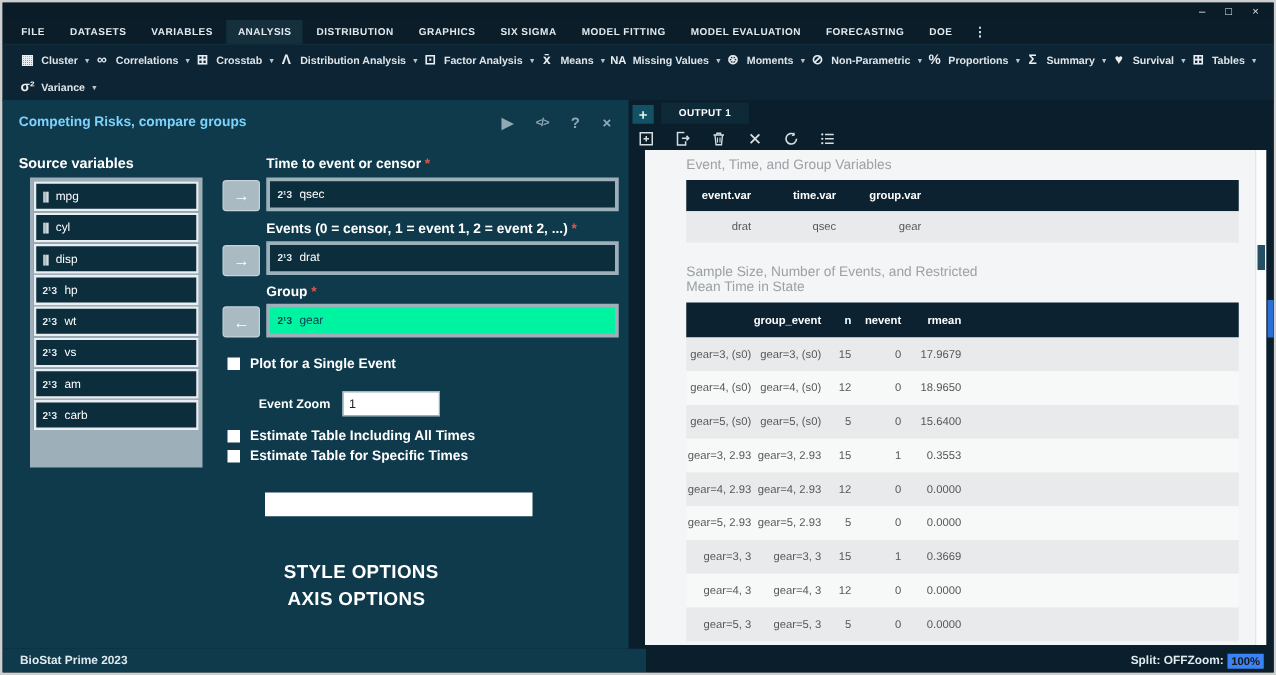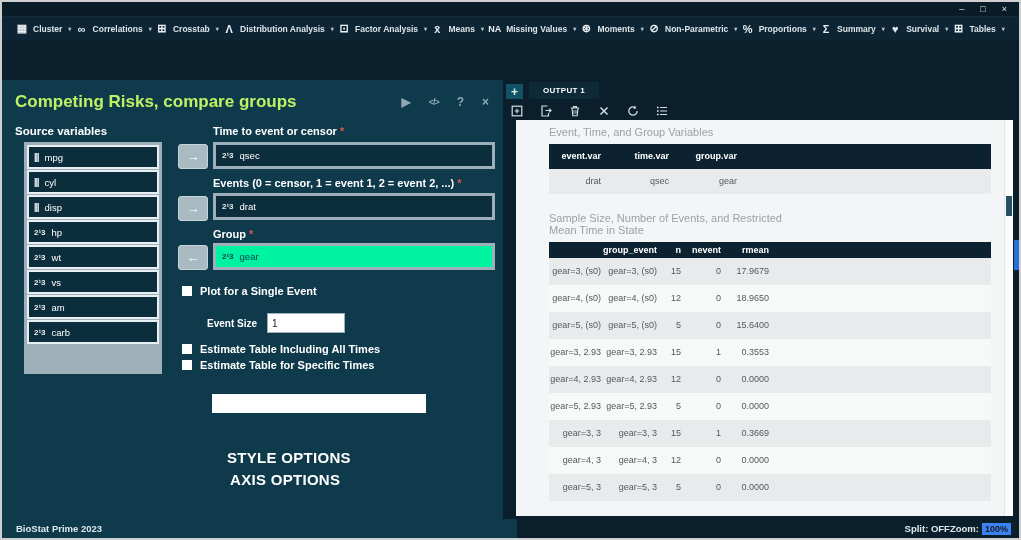--- a/index.html
+++ b/index.html
@@ -21,21 +21,21 @@
   .ribbon-item{display:flex;align-items:center;gap:5px;color:#dde5e9;font-size:8.5px;font-weight:600;white-space:nowrap;}
   .r-icon{font-size:11px;min-width:12px;text-align:center;color:#e8eef2;}
   .r-icon.r-na{font-size:9px;font-weight:800;}
   .r-caret{font-size:6px;color:#b9c6cd;margin-left:1px;}
   
   .main{position:absolute;top:78px;left:0;right:0;bottom:19px;display:flex;}
   .left-panel{position:relative;flex:none;width:501px;background:#0e3a4c;}
   .right-panel{position:relative;flex:1;background:#0a1f2b;}
   
   .panel-header{position:absolute;top:12px;left:13px;right:14px;display:flex;align-items:center;justify-content:space-between;}
-  .panel-title{font-size:17px;font-weight:700;color:#bef264;}
+  .panel-title{font-size:11px;font-weight:700;color:#7dd3fc;}
   .hdr-icons{display:flex;align-items:center;gap:18px;}
   .hdr-icon{color:#8fa8b4;font-size:12px;font-weight:700;line-height:1;}
   .hdr-icon.code{font-size:9px;letter-spacing:-1px;}
   .src-label{position:absolute;top:45px;left:13px;font-size:11.5px;font-weight:600;color:#fff;}
   .var-box{position:absolute;left:22px;top:62px;width:138px;height:232px;background:#9db0ba;padding:3px;box-sizing:border-box;}
   .var-item{height:20px;background:#0c2d3c;border:2px solid #e8eef1;margin-bottom:1px;display:flex;align-items:center;gap:6px;padding-left:5px;color:#fff;}
   .var-icon{font-size:8px;font-weight:800;color:#e8eef2;}
   .var-icon.bars{letter-spacing:-1px;font-size:9px;}
   .var-name{font-size:9.5px;}
   .arrow-btn{position:absolute;left:176px;width:30px;height:25px;background:#a9bac2;border:1px solid #c6d3d9;border-radius:3px;color:#fff;display:flex;align-items:center;justify-content:center;font-size:13px;font-weight:700;box-sizing:border-box;}
@@ -61,21 +61,21 @@
   .tb-icon{width:12px;height:12px;display:block;}
   .white-area{position:absolute;left:13px;top:40px;right:6px;bottom:3px;background:#f4f5f6;overflow:hidden;}
   .wa-scroll{position:absolute;right:0;top:0;bottom:0;width:8px;background:#fbfcfc;border-left:1px solid #e3e5e6;}
   .wa-thumb{position:absolute;right:1px;top:76px;width:6px;height:20px;background:#235065;}
   .edge-thumb{position:absolute;right:0;top:160px;width:5px;height:30px;background:#2a6fd6;}
   .out-content{position:absolute;left:33px;top:6px;right:22px;}
   .tbl-title{font-size:11px;color:#9ba1a5;line-height:1.15;width:255px;margin-bottom:5px;}
   .out-table{margin-bottom:18px;}
   .trow{display:flex;height:27px;}
   .t0 .trow{height:25px;}
-  .trow.thead{background:#0c2231;height:16px;}
+  .trow.thead{background:#0c2231;height:28px;}
   .t0 .trow.thead{height:25px;}
   .trow.odd{background:#e9eaeb;}
   .trow.even{background:#f7f8f8;}
   .tcell{display:flex;align-items:center;justify-content:flex-end;box-sizing:border-box;
     padding-right:10px;font-size:9px;color:#55595c;white-space:nowrap;}
   .thead .tcell{color:#fff;font-weight:700;}
   .t0 .tcell{width:68px;padding-right:16px;}
   .t1 .tcell:nth-child(1){width:62px;}
   .t1 .tcell:nth-child(2){width:56px;}
   .t1 .tcell:nth-child(3){width:24px;}
@@ -92,20 +92,34 @@
 <body>
 
 <div class="window">
 
   <div class="titlebar">
     <span class="win-ctl">–</span>
     <span class="win-ctl">□</span>
     <span class="win-ctl">×</span>
   </div>
 
+  <div class="menubar">
+      <div class="menu-item">FILE</div>
+      <div class="menu-item">DATASETS</div>
+      <div class="menu-item">VARIABLES</div>
+      <div class="menu-item active">ANALYSIS</div>
+      <div class="menu-item">DISTRIBUTION</div>
+      <div class="menu-item">GRAPHICS</div>
+      <div class="menu-item">SIX SIGMA</div>
+      <div class="menu-item">MODEL FITTING</div>
+      <div class="menu-item">MODEL EVALUATION</div>
+      <div class="menu-item">FORECASTING</div>
+      <div class="menu-item">DOE</div>
+      <div class="menu-item overflow">⋮</div>
+    </div>
 
   <div class="ribbon">
     <div class="ribbon-row">
         <div class="ribbon-item">
           <span class="r-icon">▦</span>
           <span class="r-label">Cluster</span>
           <span class="r-caret">▾</span>
         </div>
         <div class="ribbon-item">
           <span class="r-icon">∞</span>
@@ -158,20 +172,27 @@
           <span class="r-caret">▾</span>
         </div>
         <div class="ribbon-item">
           <span class="r-icon">♥</span>
           <span class="r-label">Survival</span>
           <span class="r-caret">▾</span>
         </div>
         <div class="ribbon-item">
           <span class="r-icon">⊞</span>
           <span class="r-label">Tables</span>
+          <span class="r-caret">▾</span>
+        </div>
+      </div>
+    <div class="ribbon-row second">
+        <div class="ribbon-item">
+          <span class="r-icon">σ²</span>
+          <span class="r-label">Variance</span>
           <span class="r-caret">▾</span>
         </div>
       </div>
   </div>
 
   <div class="main">
 
     <div class="left-panel">
       <div class="panel-header">
         <span class="panel-title">Competing Risks, compare groups</span>
@@ -252,21 +273,21 @@
           <span>gear</span>
         </div>
       </div>
 
       <div class="chk-row" style="left:180px;top:205px">
         <span class="chk"></span>
         <span>Plot for a Single Event</span>
       </div>
 
       <div class="event-row" style="left:205px;top:233px">
-        <span class="event-label">Event Size</span>
+        <span class="event-label">Event Zoom</span>
         <input class="event-input" type="text" value="1" style="">
       </div>
 
       <div class="chk-row" style="left:180px;top:263px">
         <span class="chk"></span>
         <span>Estimate Table Including All Times</span>
       </div>
       <div class="chk-row" style="left:180px;top:279px">
         <span class="chk"></span>
         <span>Estimate Table for Specific Times</span>

